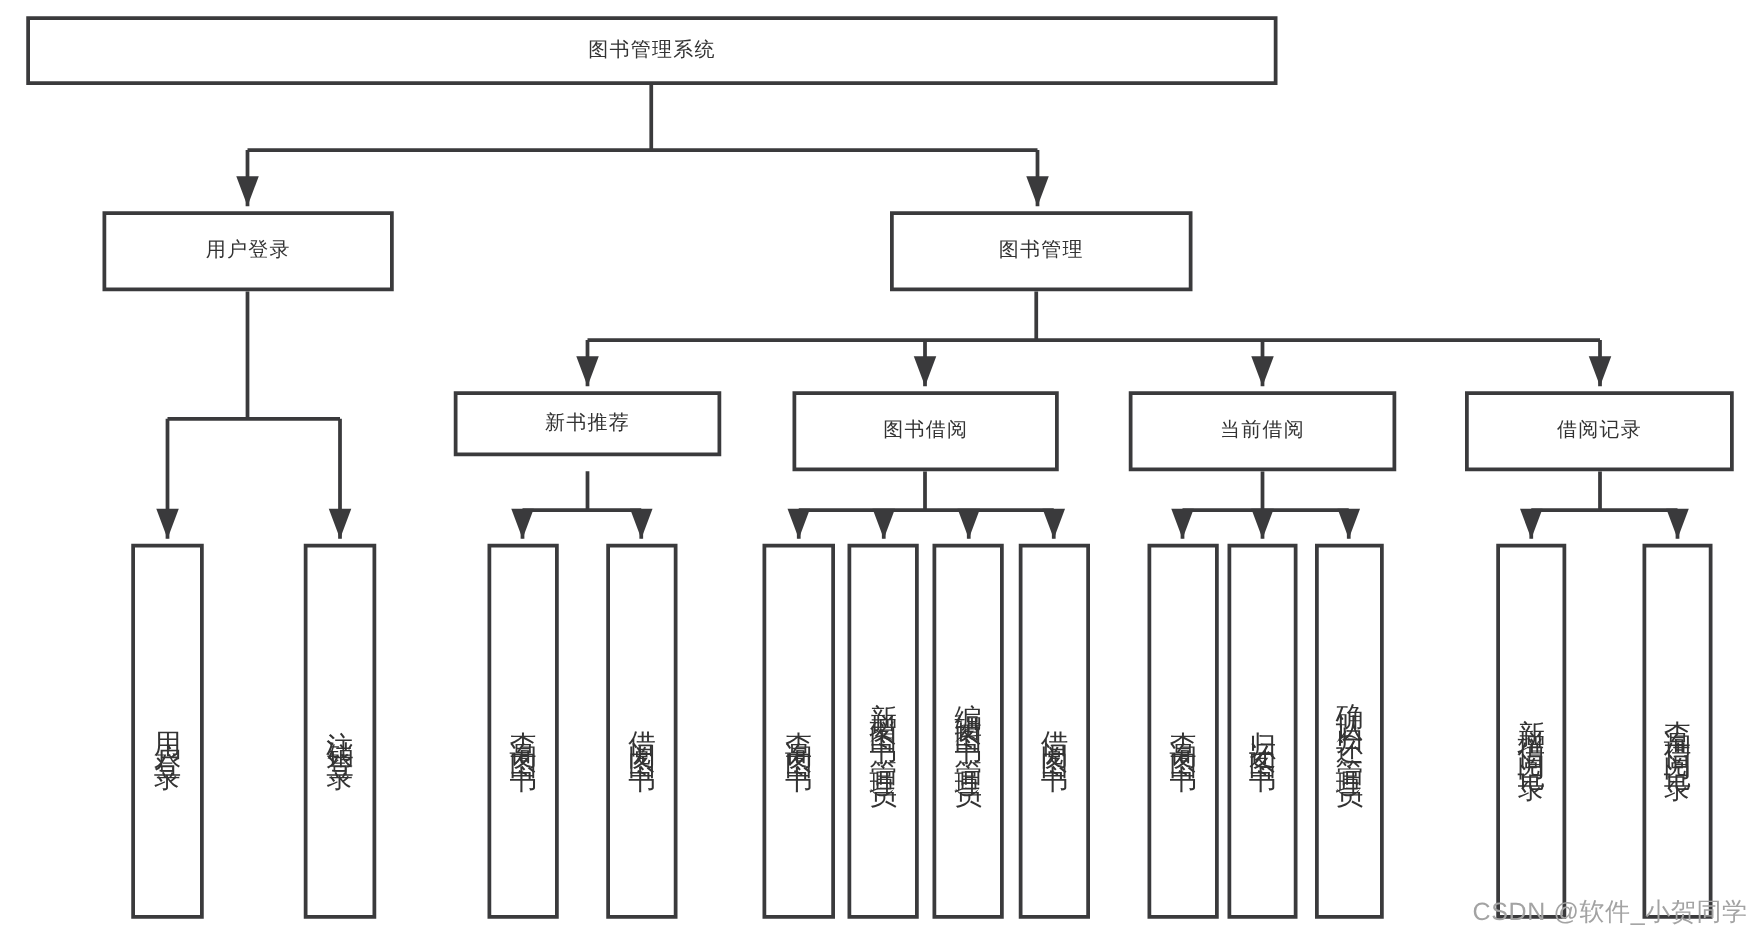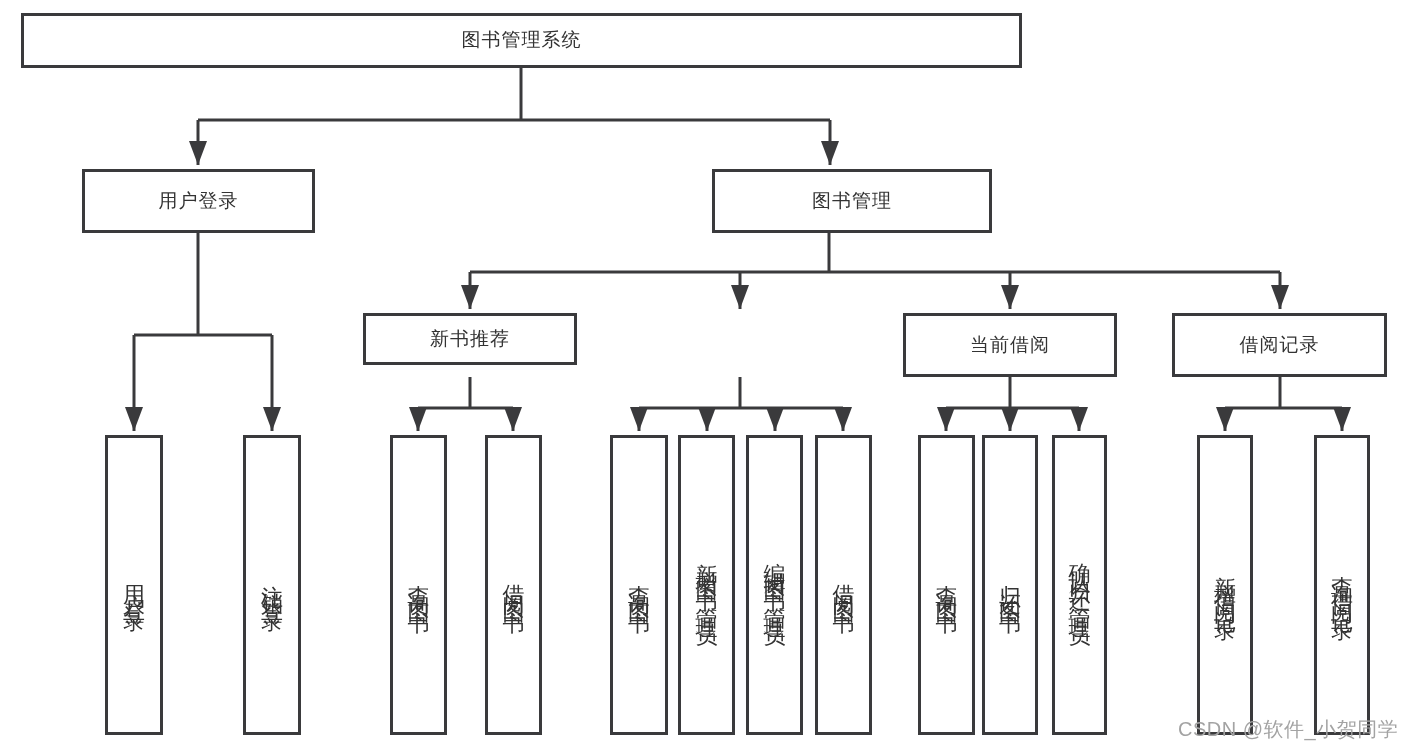--- a/index.html
+++ b/index.html
@@ -22,21 +22,21 @@
   }
   .node {
     position:absolute;
     box-sizing:border-box;
     border:3px solid #3a3a3c;
     background:#ffffff;
     color:#333333;
     display:flex;
     align-items:center;
     justify-content:center;
-    font-size:19px;
+    font-size:16px;
     letter-spacing:1px;
     text-align:center;
     line-height:1.2;
   }
   .leaf {
     writing-mode:vertical-rl;
     text-orientation:mixed;
     font-size:22px;
     letter-spacing:9px;
     line-height:1.0;
@@ -104,23 +104,24 @@
       <path d="M1280,377 V408"></path>
       <path d="M1225,408 H1342"></path>
       <path d="M1225,408 V431" marker-end="url(#arrow)"></path>
       <path d="M1342,408 V431" marker-end="url(#arrow)"></path>
     </g>
   </svg>
 
   <div class="node" style="left:21px; top:13px; width:1001px; height:55px;">图书管理系统</div>
 
   <div class="node" style="left:82px; top:169px; width:233px; height:64px;">用户登录</div>
-  <div class="node" style="left:712px; top:169px; width:280px; height:64px;">图书管理</div>
+  <div class="node" style="left:712px; top:169px; width:242px; height:64px;">图书管理</div>
 
   <div class="node" style="left:363px; top:313px; width:214px; height:52px;">新书推荐</div>
+  <div class="node" style="left:634px; top:313px; width:213px; height:64px;">图书借阅</div>
   <div class="node" style="left:903px; top:313px; width:214px; height:64px;">当前借阅</div>
   <div class="node" style="left:1172px; top:313px; width:215px; height:64px;">借阅记录</div>
 
   <div class="node leaf" style="left:105px; top:435px; width:58px; height:300px;">用户登录</div>
   <div class="node leaf" style="left:243px; top:435px; width:58px; height:300px;">注销登录</div>
 
   <div class="node leaf" style="left:390px; top:435px; width:57px; height:300px;">查询图书</div>
   <div class="node leaf" style="left:485px; top:435px; width:57px; height:300px;">借阅图书</div>
 
   <div class="node leaf" style="left:610px; top:435px; width:58px; height:300px;">查询图书</div>

